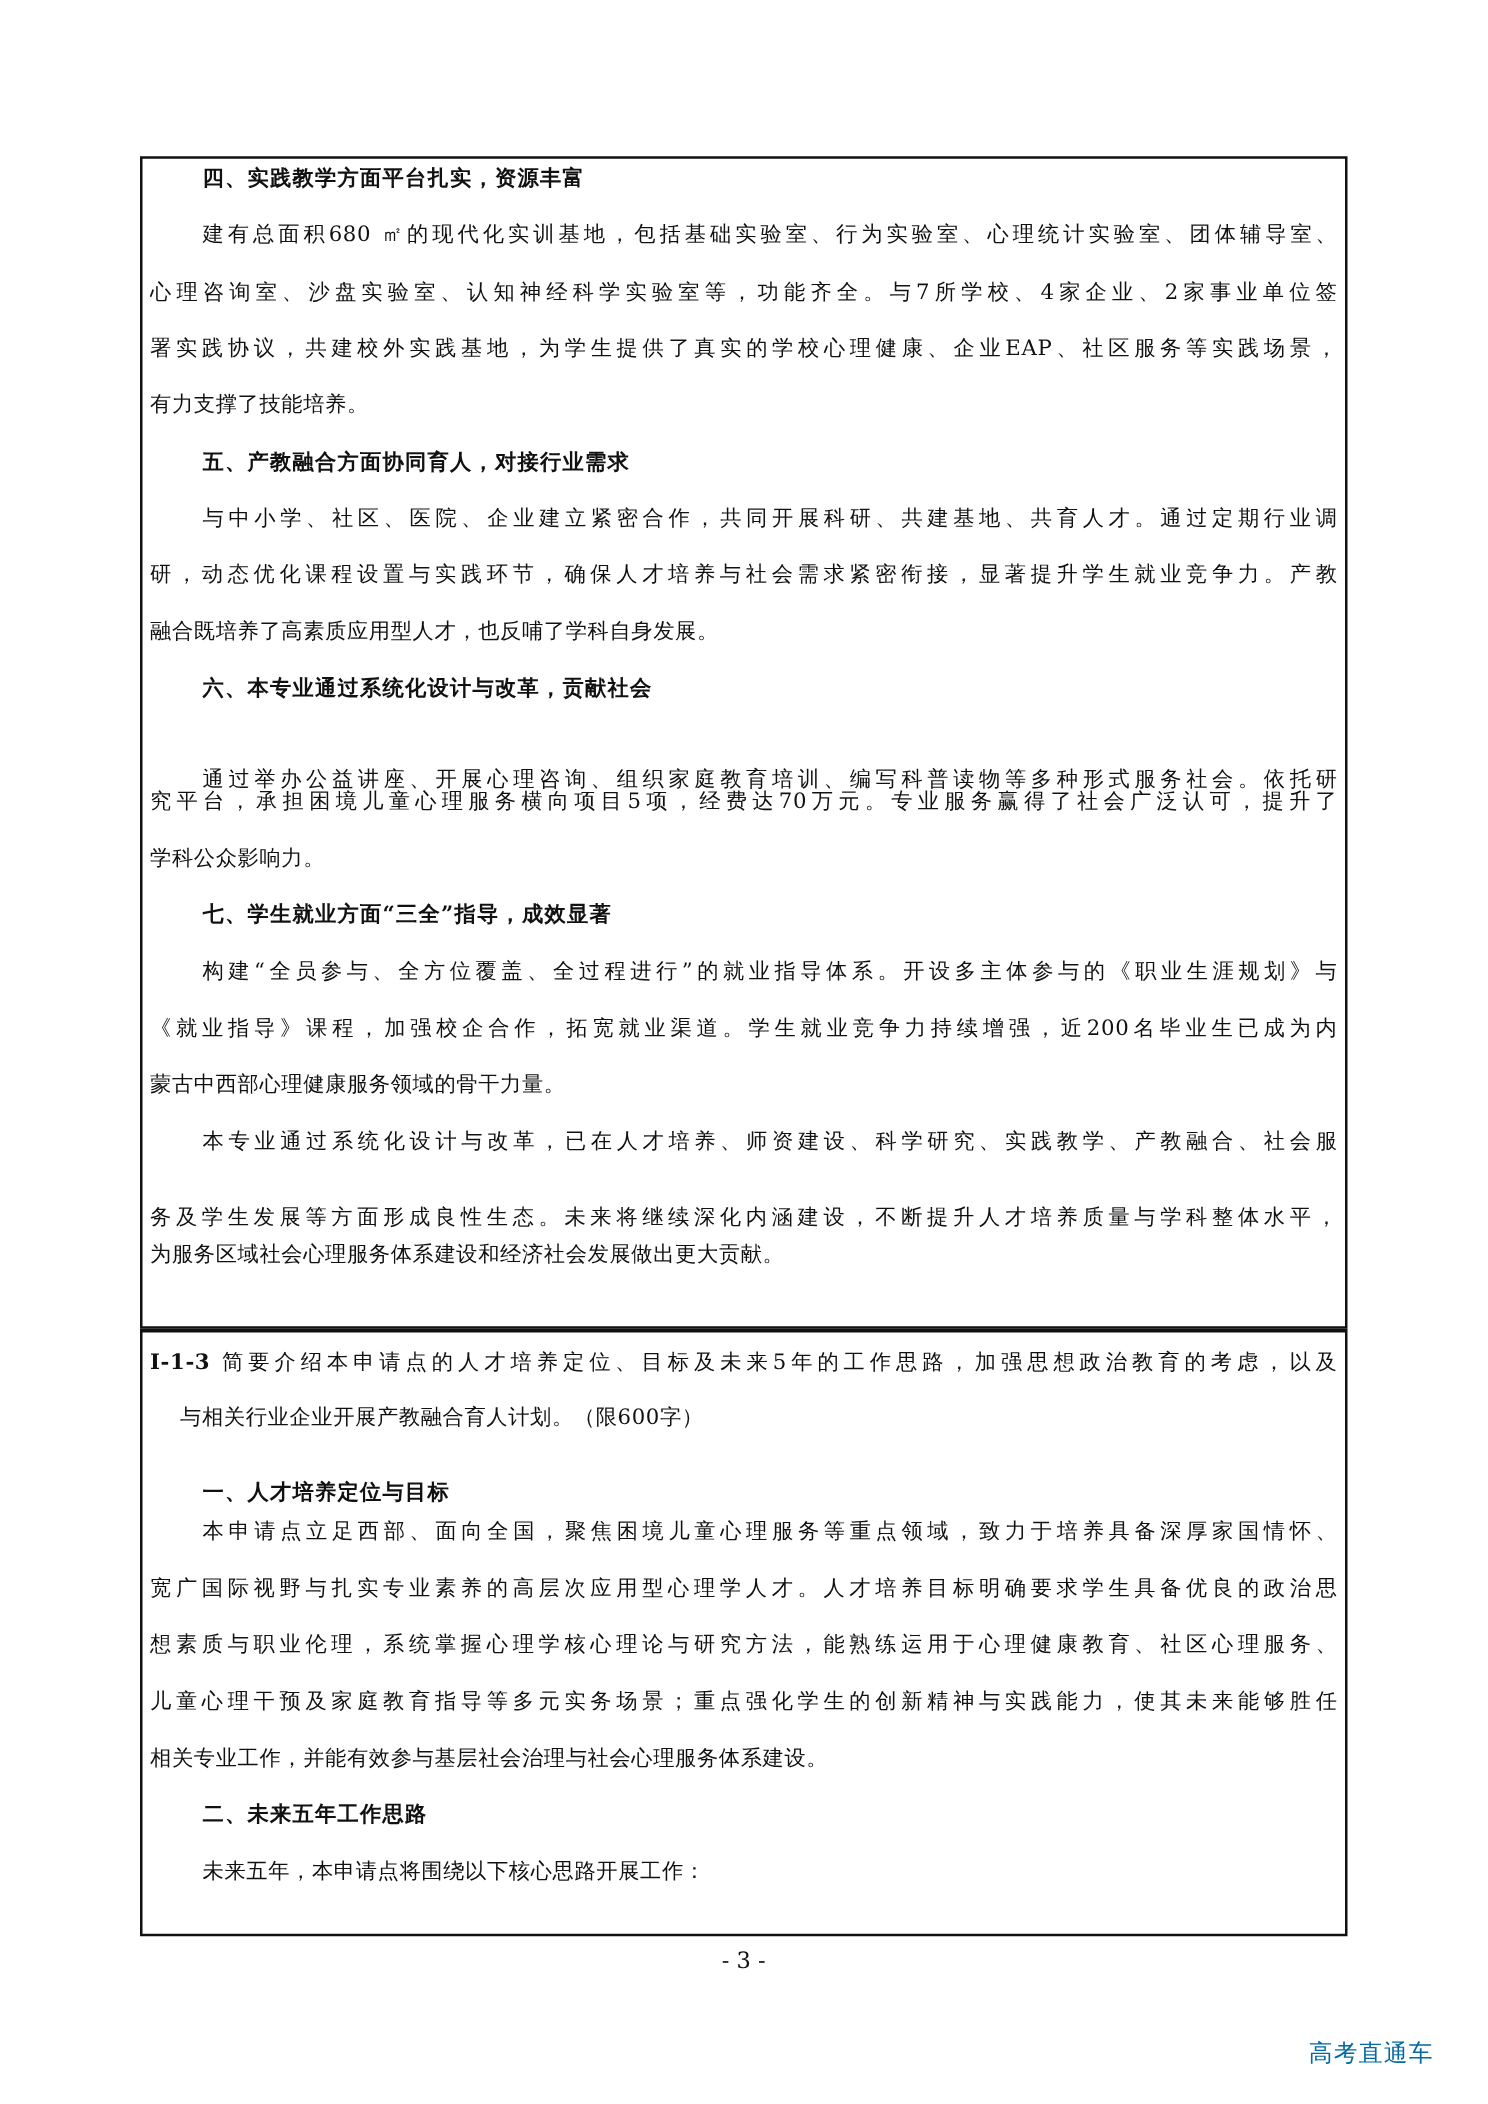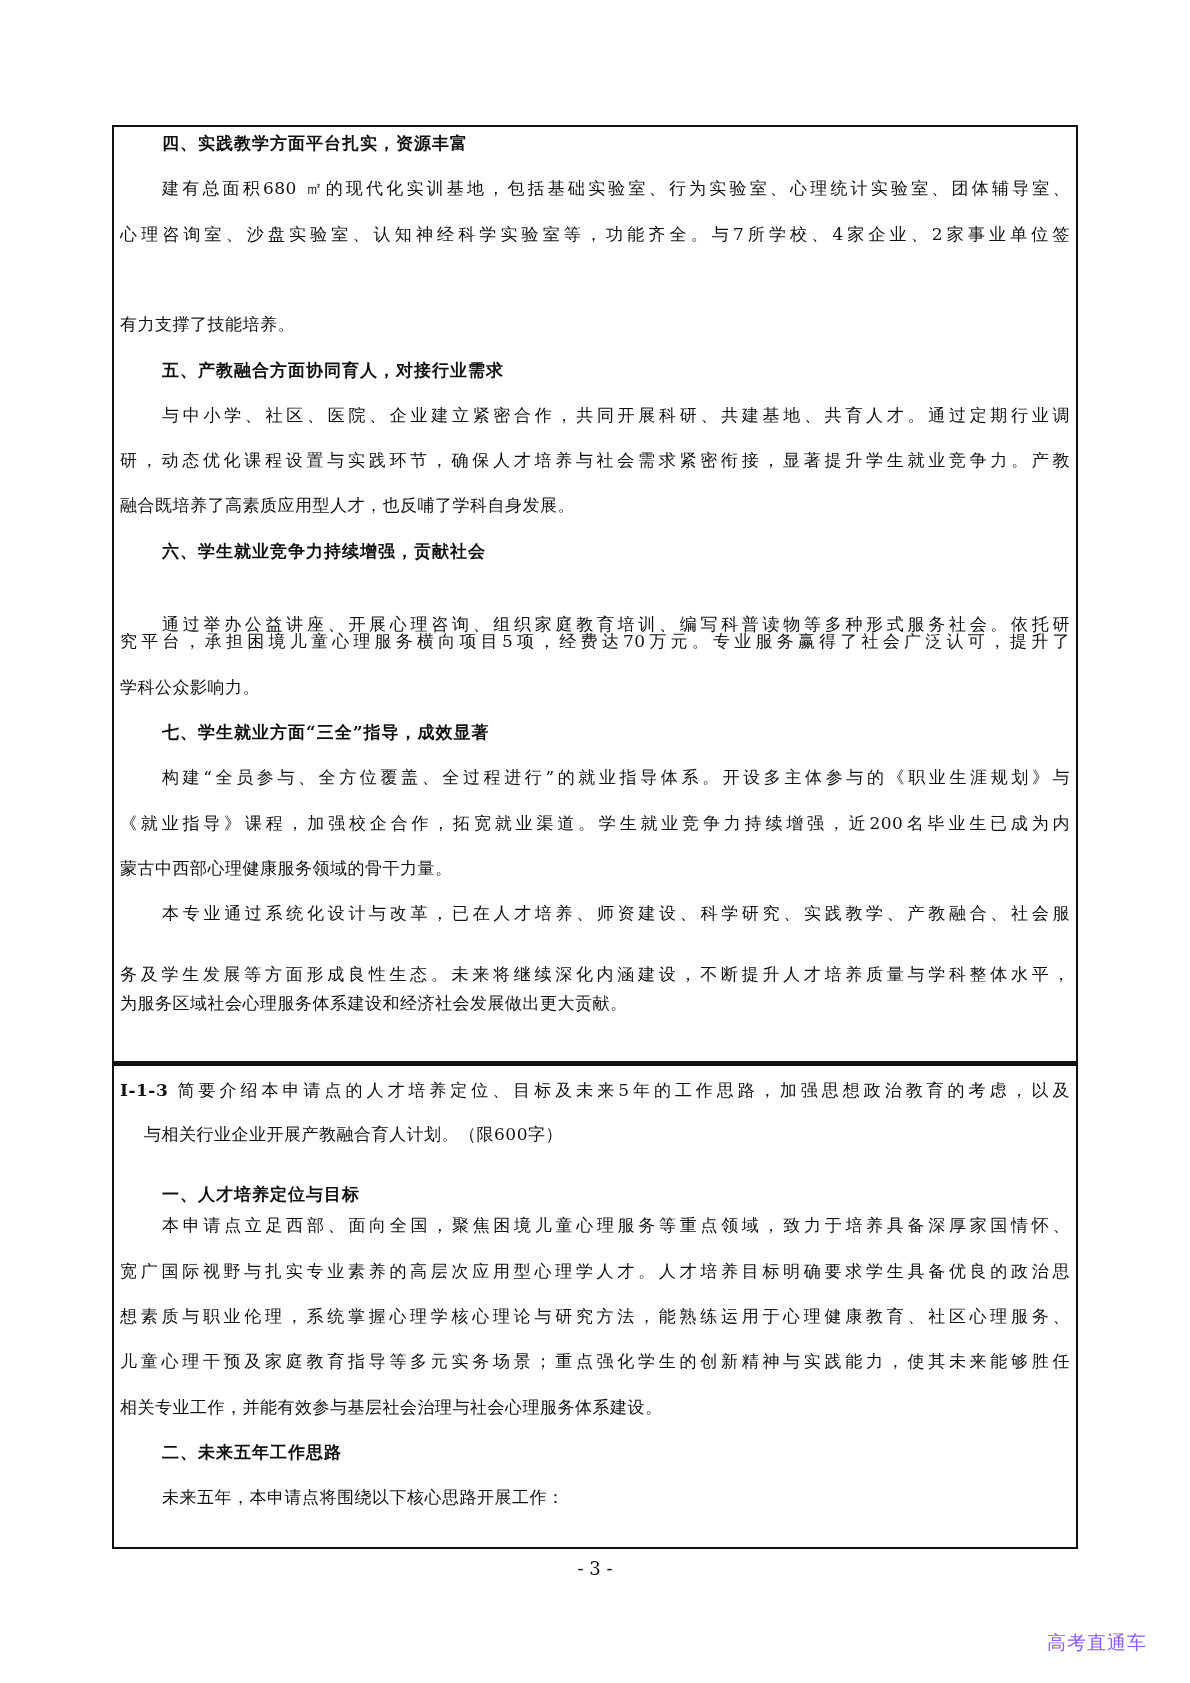--- a/index.html
+++ b/index.html
@@ -7,35 +7,36 @@
          font-family: "DejaVu Serif", "Liberation Serif", serif; color: #111; }
   .table-box { position: absolute; left: 112px; width: 966px; border: 2px solid #111; box-sizing: border-box; }
   #box1 { top: 125px; height: 938px; }
   #box2 { top: 1063px; height: 486px; border-top-width: 3px; }
   .line { position: absolute; left: 6px; right: 6px; font-size: 17px; white-space: nowrap; overflow: hidden; letter-spacing: 0.5px; line-height: 24px; }
   .heading { font-weight: bold; letter-spacing: 1px; }
   .indent { left: 48px; }
   .justify { text-align: justify; text-align-last: justify; }
   .bold-code { font-weight: bold; }
   #page-number { position: absolute; top: 1558px; left: 0; width: 1190px; text-align: center; font-size: 18px; }
-  #watermark { position: absolute; top: 1630px; left: 1047px; font-family: "DejaVu Sans", "Liberation Sans", sans-serif; font-size: 19px; color: #8b5cf6; letter-spacing: 1px; }
+  #watermark { position: absolute; top: 1630px; left: 1047px; font-family: "DejaVu Sans", "Liberation Sans", sans-serif; font-size: 19px; color: #0369a1; letter-spacing: 1px; }
 </style>
 </head>
 <body>
 
 <div class="table-box" id="box1">
     <div class="line heading indent" style="top: 4px;">四、实践教学方面平台扎实，资源丰富</div>
     <div class="line indent justify" style="top: 49.3px;">建有总面积680 ㎡的现代化实训基地，包括基础实验室、行为实验室、心理统计实验室、团体辅导室、</div>
     <div class="line justify" style="top: 94.6px;">心理咨询室、沙盘实验室、认知神经科学实验室等，功能齐全。与7所学校、4家企业、2家事业单位签</div>
+    <div class="line justify" style="top: 139.9px;">署实践协议，共建校外实践基地，为学生提供了真实的学校心理健康、企业EAP、社区服务等实践场景，</div>
     <div class="line" style="top: 185.2px;">有力支撑了技能培养。</div>
     <div class="line heading indent" style="top: 230.5px;">五、产教融合方面协同育人，对接行业需求</div>
     <div class="line justify" style="top: 321.1px;">研，动态优化课程设置与实践环节，确保人才培养与社会需求紧密衔接，显著提升学生就业竞争力。产教</div>
     <div class="line indent justify" style="top: 275.8px;">与中小学、社区、医院、企业建立紧密合作，共同开展科研、共建基地、共育人才。通过定期行业调</div>
     <div class="line" style="top: 366.4px;">融合既培养了高素质应用型人才，也反哺了学科自身发展。</div>
-    <div class="line heading indent" style="top: 411.7px;">六、学生就业竞争力持续增强，贡献社会</div>
+    <div class="line heading indent" style="top: 411.7px;">六、本专业通过系统化设计与改革，贡献社会</div>
     <div class="line indent justify" style="top: 457px; margin-top: 28px;">通过举办公益讲座、开展心理咨询、组织家庭教育培训、编写科普读物等多种形式服务社会。依托研</div>
     <div class="line justify" style="top: 502.3px;">究平台，承担困境儿童心理服务横向项目5项，经费达70万元。专业服务赢得了社会广泛认可，提升了</div>
     <div class="line" style="top: 547.6px;">学科公众影响力。</div>
     <div class="line heading indent" style="top: 592.9px;">七、学生就业方面“三全”指导，成效显著</div>
     <div class="line indent justify" style="top: 638.2px;">构建“全员参与、全方位覆盖、全过程进行”的就业指导体系。开设多主体参与的《职业生涯规划》与</div>
     <div class="line justify" style="top: 683.5px;">《就业指导》课程，加强校企合作，拓宽就业渠道。学生就业竞争力持续增强，近200名毕业生已成为内</div>
     <div class="line" style="top: 728.8px;">蒙古中西部心理健康服务领域的骨干力量。</div>
     <div class="line indent justify" style="top: 774.1px;">本专业通过系统化设计与改革，已在人才培养、师资建设、科学研究、实践教学、产教融合、社会服</div>
     <div class="line justify" style="top: 819.4px; margin-top: 16px;">务及学生发展等方面形成良性生态。未来将继续深化内涵建设，不断提升人才培养质量与学科整体水平，</div>
     <div class="line" style="top: 864.7px; font-family: Liberation Serif, serif;">为服务区域社会心理服务体系建设和经济社会发展做出更大贡献。</div>

